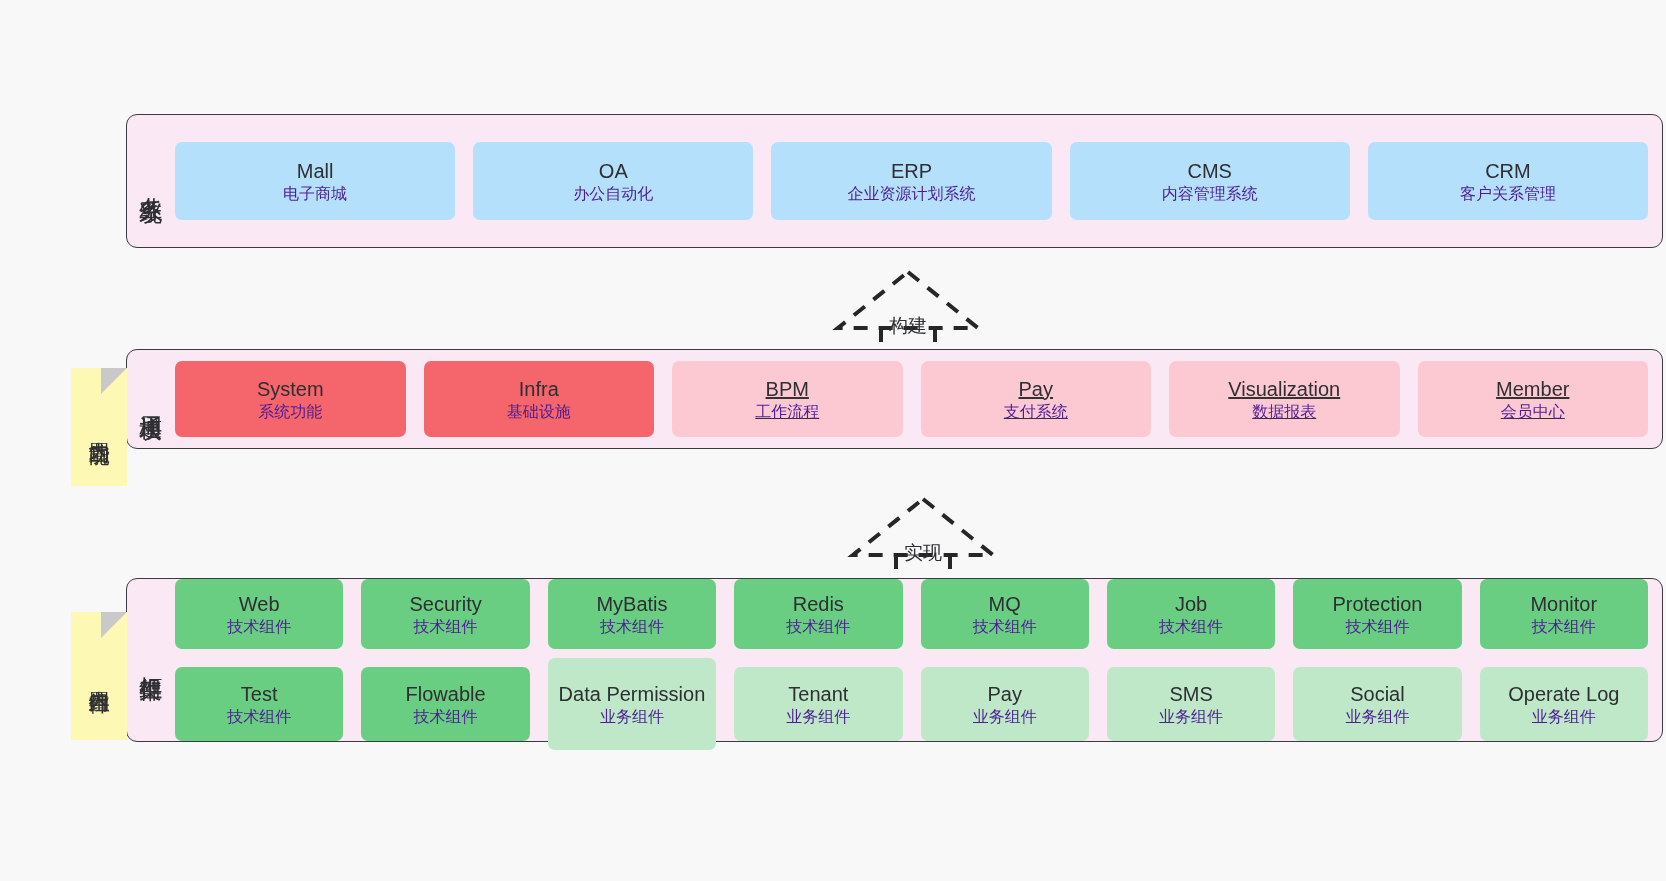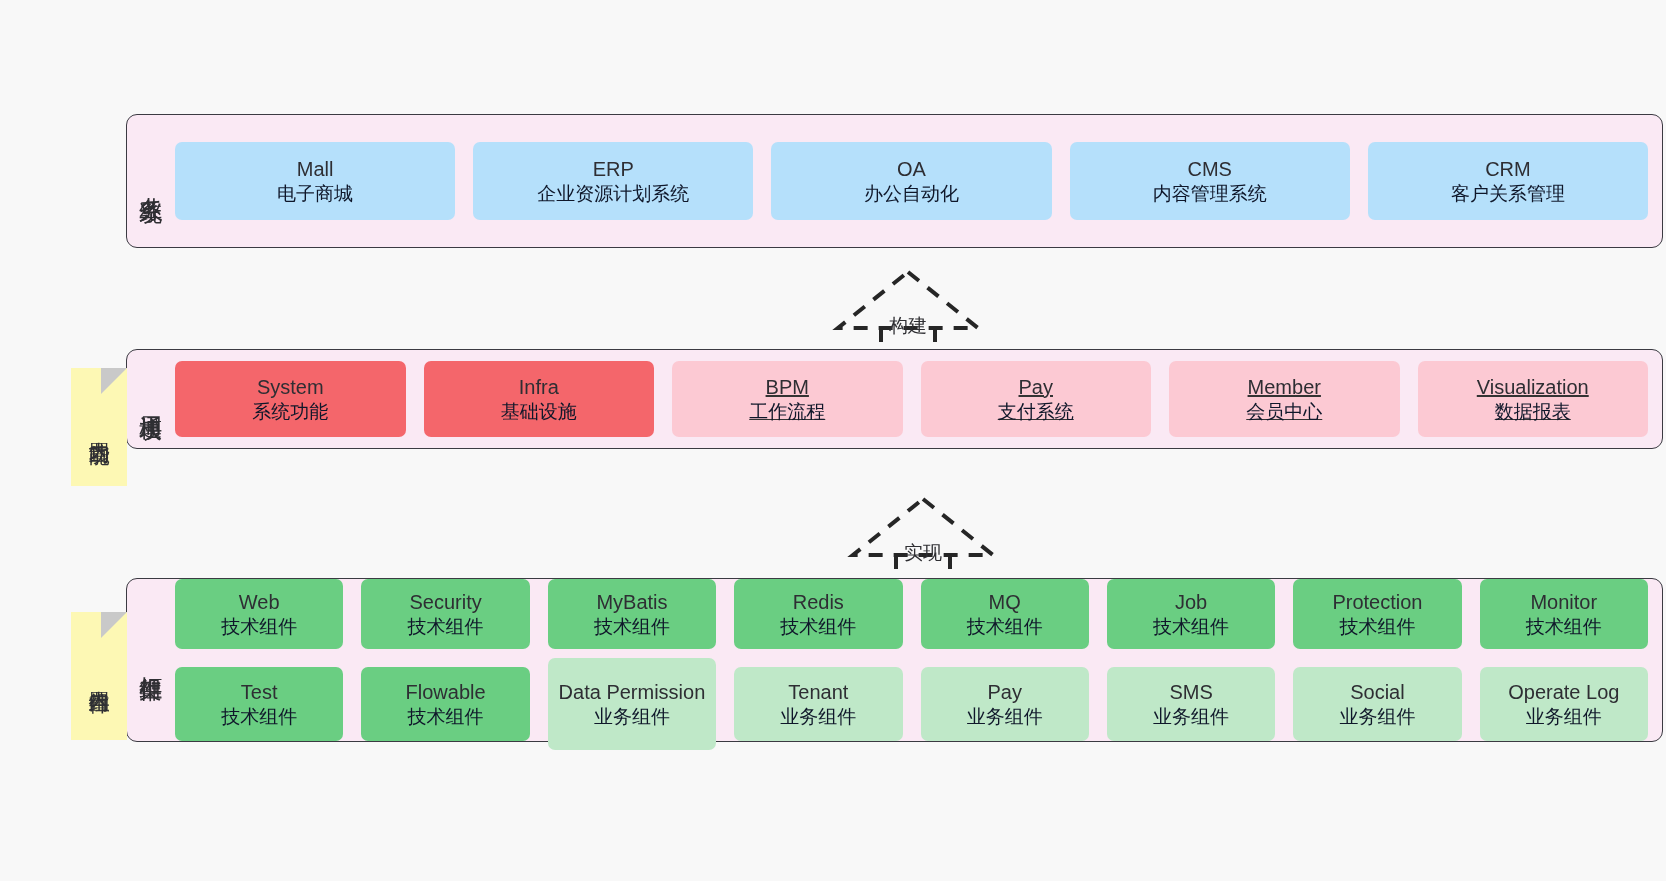--- a/index.html
+++ b/index.html
@@ -75,22 +75,22 @@
     text-align: center;
     line-height: 1.30;
     padding: 6px 4px;
   }
   .box .en {
     font-size: 20px;
     color: #2e2e33;
     white-space: nowrap;
   }
   .box .cn {
-    font-size: 19px;
-    color: #0f172a;
+    font-size: 16px;
+    color: #4c1d95;
   }
   .box.wrap-en .en { white-space: normal; }
 
   .c-blue        { background: #b5e0fb; }
   .c-red         { background: #f4666b; }
   .c-pink        { background: #fcc9d3; text-decoration: underline; }
   .c-green       { background: #6ace82; }
   .c-lightgreen  { background: #bfe8c8; }
 
   
@@ -144,26 +144,26 @@
 
   <div class="layer" id="layer-business" style="left:93px; top:114px; width:1537px; height:134px;">
     <div class="layer-title">业务系统</div>
     <div class="layer-body">
       <div class="row" style="height:78px;">
         <div class="box c-blue">
           <span class="en">Mall</span>
           <span class="cn">电子商城</span>
         </div>
         <div class="box c-blue">
+          <span class="en">OA</span>
+          <span class="cn">办公自动化</span>
+        </div>
+        <div class="box c-blue">
           <span class="en">ERP</span>
           <span class="cn">企业资源计划系统</span>
-        </div>
-        <div class="box c-blue">
-          <span class="en">OA</span>
-          <span class="cn">办公自动化</span>
         </div>
         <div class="box c-blue">
           <span class="en">CMS</span>
           <span class="cn">内容管理系统</span>
         </div>
         <div class="box c-blue">
           <span class="en">CRM</span>
           <span class="cn">客户关系管理</span>
         </div>
       </div>
@@ -194,26 +194,26 @@
         </div>
         <div class="box c-pink">
           <span class="en">BPM</span>
           <span class="cn">工作流程</span>
         </div>
         <div class="box c-pink">
           <span class="en">Pay</span>
           <span class="cn">支付系统</span>
         </div>
         <div class="box c-pink">
+          <span class="en">Visualization</span>
+          <span class="cn">数据报表</span>
+        </div>
+        <div class="box c-pink">
           <span class="en">Member</span>
           <span class="cn">会员中心</span>
-        </div>
-        <div class="box c-pink">
-          <span class="en">Visualization</span>
-          <span class="cn">数据报表</span>
         </div>
       </div>
     </div>
   </div>
 
   <div class="sticky" style="left:38px; top:368px; width:56px; height:118px;">
     <span>内置功能</span>
   </div>
 
   <div class="arrow" style="left:815px; top:497px; width:160px; height:80px;">

